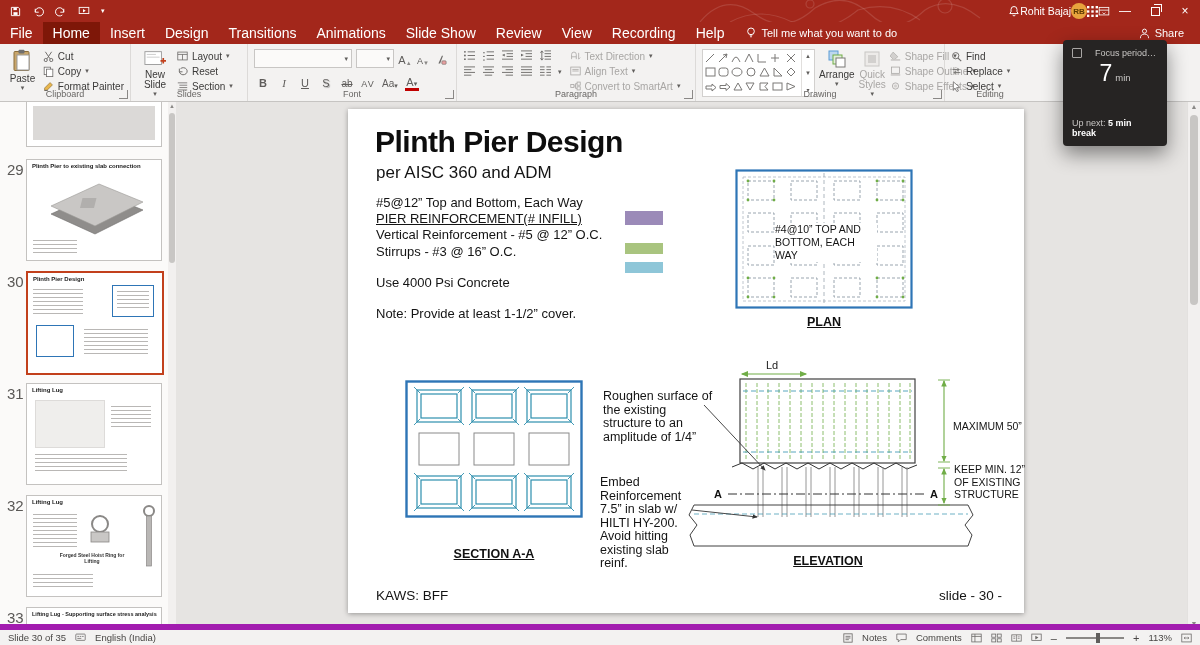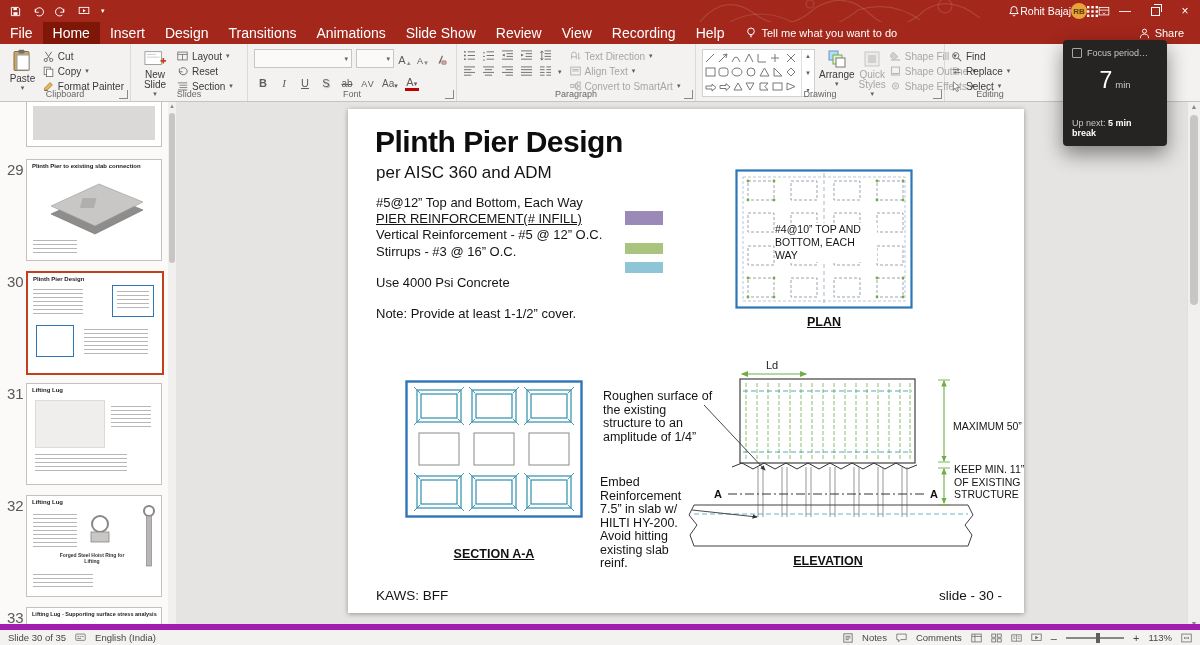--- a/index.html
+++ b/index.html
@@ -95,23 +95,23 @@
              border-top:6px solid #a21caf;display:flex;align-items:center;font-size:9.5px;
              color:#484644;padding:0 8px;gap:9px;z-index:70;white-space:nowrap}
   .sb-right{margin-left:auto;display:flex;align-items:center;gap:9px}
   .zoomtrack{width:58px;height:2px;background:#8A8886;position:relative}
   .zoomthumb{position:absolute;left:30px;top:-4px;width:4px;height:10px;background:#605E5C}
 
   
   .focus{position:absolute;top:40px;right:33px;width:104px;height:106px;background:#262423;border-radius:4px;
          box-shadow:0 8px 20px rgba(0,0,0,.45);z-index:100;color:#fff;padding:8px 9px;display:flex;
          flex-direction:column;box-sizing:border-box}
-  .f-head{display:flex;gap:5px;align-items:center;color:#C8C6C4;font-size:9px}
+  .f-head{display:flex;gap:13px;align-items:center;color:#C8C6C4;font-size:9px}
   .f-ic{width:8px;height:8px;border:1px solid #A8A6A4;border-radius:1px}
-  .f-time{text-align:center;margin-top:9px;color:#fff}
+  .f-time{text-align:center;margin-top:2px;color:#fff}
   .f-num{font-size:23px}
   .f-unit{font-size:9.5px;color:#C8C6C4;margin-left:3px}
   .f-next{margin-top:auto;font-size:9px;color:#C8C6C4}
   .f-next b{color:#fff}
 </style>
 </head>
 <body>
 
 <div class="titlebar">
   <div class="qat">
@@ -784,21 +784,21 @@
       <line x1="258" y1="110" x2="258" y2="144" stroke="#70AD47" stroke-width="1.1" marker-start="url(#mg)" marker-end="url(#mg)"></line>
       <path d="M252 21H264M252 103H264M252 109H264M252 146H264" stroke="#70AD47" stroke-width=".9" fill="none"></path>
       <path d="M18 46L79 111" stroke="#333" stroke-width=".9" fill="none" marker-end="url(#mk)"></path>
       <path d="M6 151L71 158" stroke="#333" stroke-width=".9" fill="none" marker-end="url(#mk)"></path>
     </svg>
     <div class="dlabel" style="left:400px;top:445px;width:160px">ELEVATION</div>
 
     <div class="note" style="left:255px;top:281px;width:112px;font-size:12.5px;line-height:13.5px">Roughen surface of the existing structure to an amplitude of 1/4”</div>
     <div class="note" style="left:252px;top:367px;width:98px;font-size:12.5px;line-height:13.5px">Embed Reinforcement 7.5” in slab w/ HILTI HY-200. Avoid hitting existing slab reinf.</div>
     <div class="note" style="left:605px;top:311px;font-size:10.5px;white-space:nowrap">MAXIMUM 50”</div>
-    <div class="note" style="left:606px;top:354px;width:80px;font-size:10.5px;line-height:12.5px">KEEP MIN. 11” OF EXISTING STRUCTURE</div>
+    <div class="note" style="left:606px;top:354px;width:80px;font-size:10.5px;line-height:12.5px">KEEP MIN. 12” OF EXISTING STRUCTURE</div>
 
     <div class="footer" style="left:28px;top:479px">KAWS: BFF</div>
     <div class="footer" style="left:591px;top:479px">slide - 30 -</div>
   </div>
 </div>
 
 <div class="vscroll">
   <div class="arr">▲</div>
   <div class="sthumb"></div>
   <div class="arr" style="position:absolute;bottom:0;left:0">▼</div>

